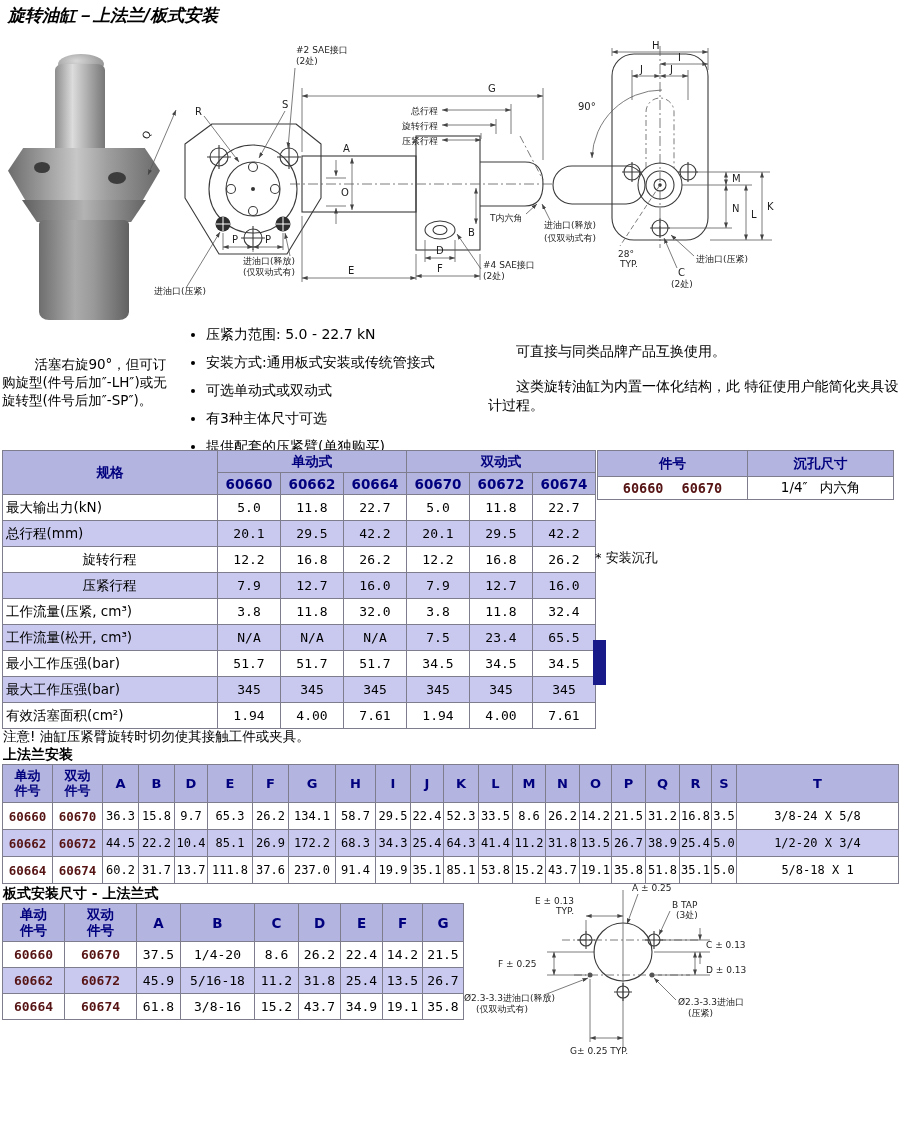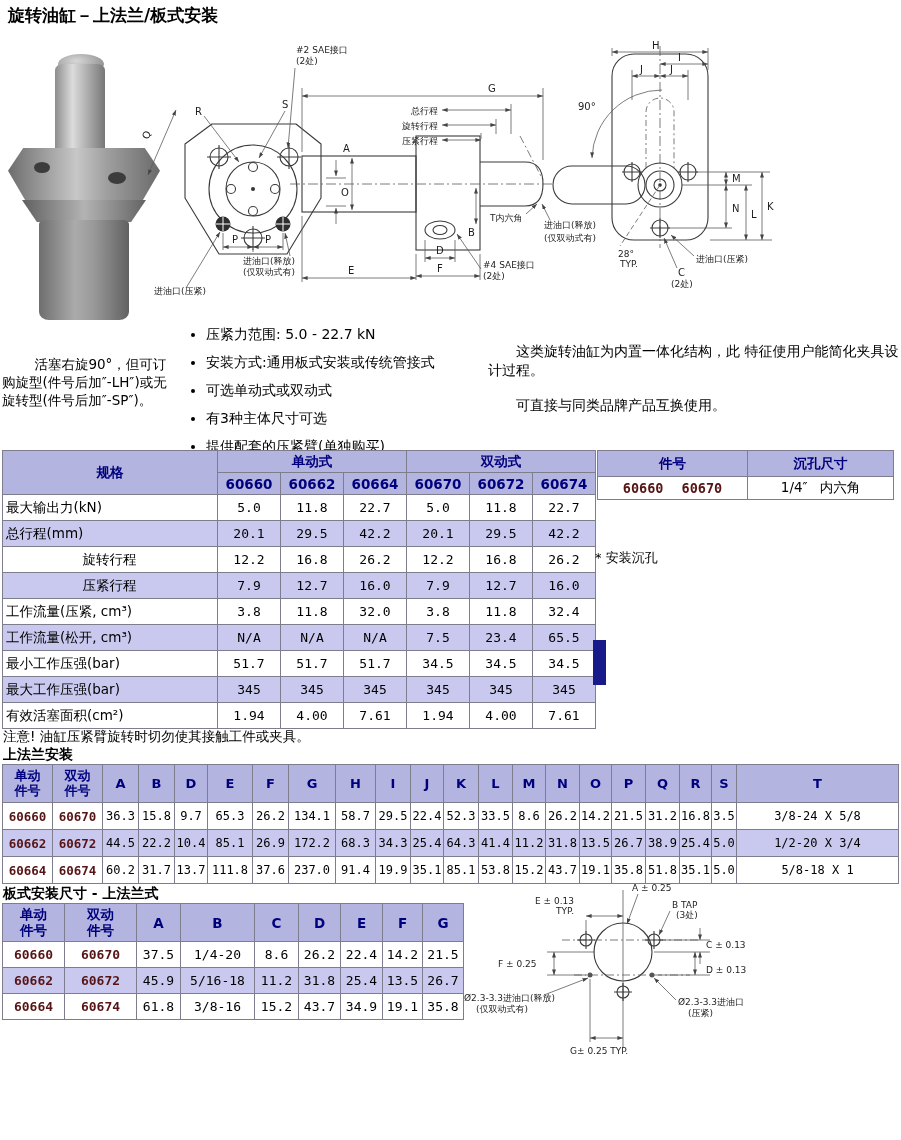--- a/index.html
+++ b/index.html
@@ -1,19 +1,19 @@
 <!DOCTYPE html>
 <html><head>
 <meta charset="utf-8">
 <style>
   html,body{margin:0;padding:0;}
   body{width:901px;height:1140px;position:relative;background:#fff;
        font-family:"DejaVu Sans",sans-serif;color:#000;overflow:hidden;}
   .abs{position:absolute;}
-  .title{left:8px;top:4px;font-size:17px;font-weight:bold;margin:0;}
+  .title{left:8px;top:4px;font-size:17px;font-weight:bold;margin:0;font-style:italic;}
 
   
   .photo{left:8px;top:52px;width:152px;height:268px;}
   .photo div{position:absolute;}
   .p-cap{left:50px;top:2px;width:46px;height:20px;border-radius:50%;
          background:radial-gradient(ellipse at 40% 35%,#d8d8d8,#8e8e8e 80%);}
   .p-cap2{left:54px;top:14px;width:38px;height:10px;border-radius:50%;background:#9a9a9a;}
   .p-rod{left:47px;top:12px;width:50px;height:92px;border-radius:8px/6px;
          background:linear-gradient(90deg,#8d8d8d,#dcdcdc 35%,#bdbdbd 55%,#777);}
   .p-flange{left:0;top:96px;width:152px;height:54px;
@@ -254,22 +254,22 @@
 <ul class="abs bullets">
   <li>压紧力范围: 5.0 - 22.7 kN</li>
     <li>安装方式:通用板式安装或传统管接式</li>
     <li>可选单动式或双动式</li>
     <li>有3种主体尺寸可选</li>
     <li>提供配套的压紧臂(单独购买)</li>
     <li>主流的法兰安装设计</li>
 </ul>
 
 <div class="abs rightnotes">
+  <p>可直接与同类品牌产品互换使用。</p>
   <p>这类旋转油缸为内置一体化结构，此 特征使用户能简化夹具设计过程。</p>
-  <p>可直接与同类品牌产品互换使用。</p>
 </div>
 
 <table class="abs spec">
   <colgroup>
     <col style="width:215px">
       <col style="width:63px">
       <col style="width:63px">
       <col style="width:63px">
     <col style="width:63px">
       <col style="width:63px">

